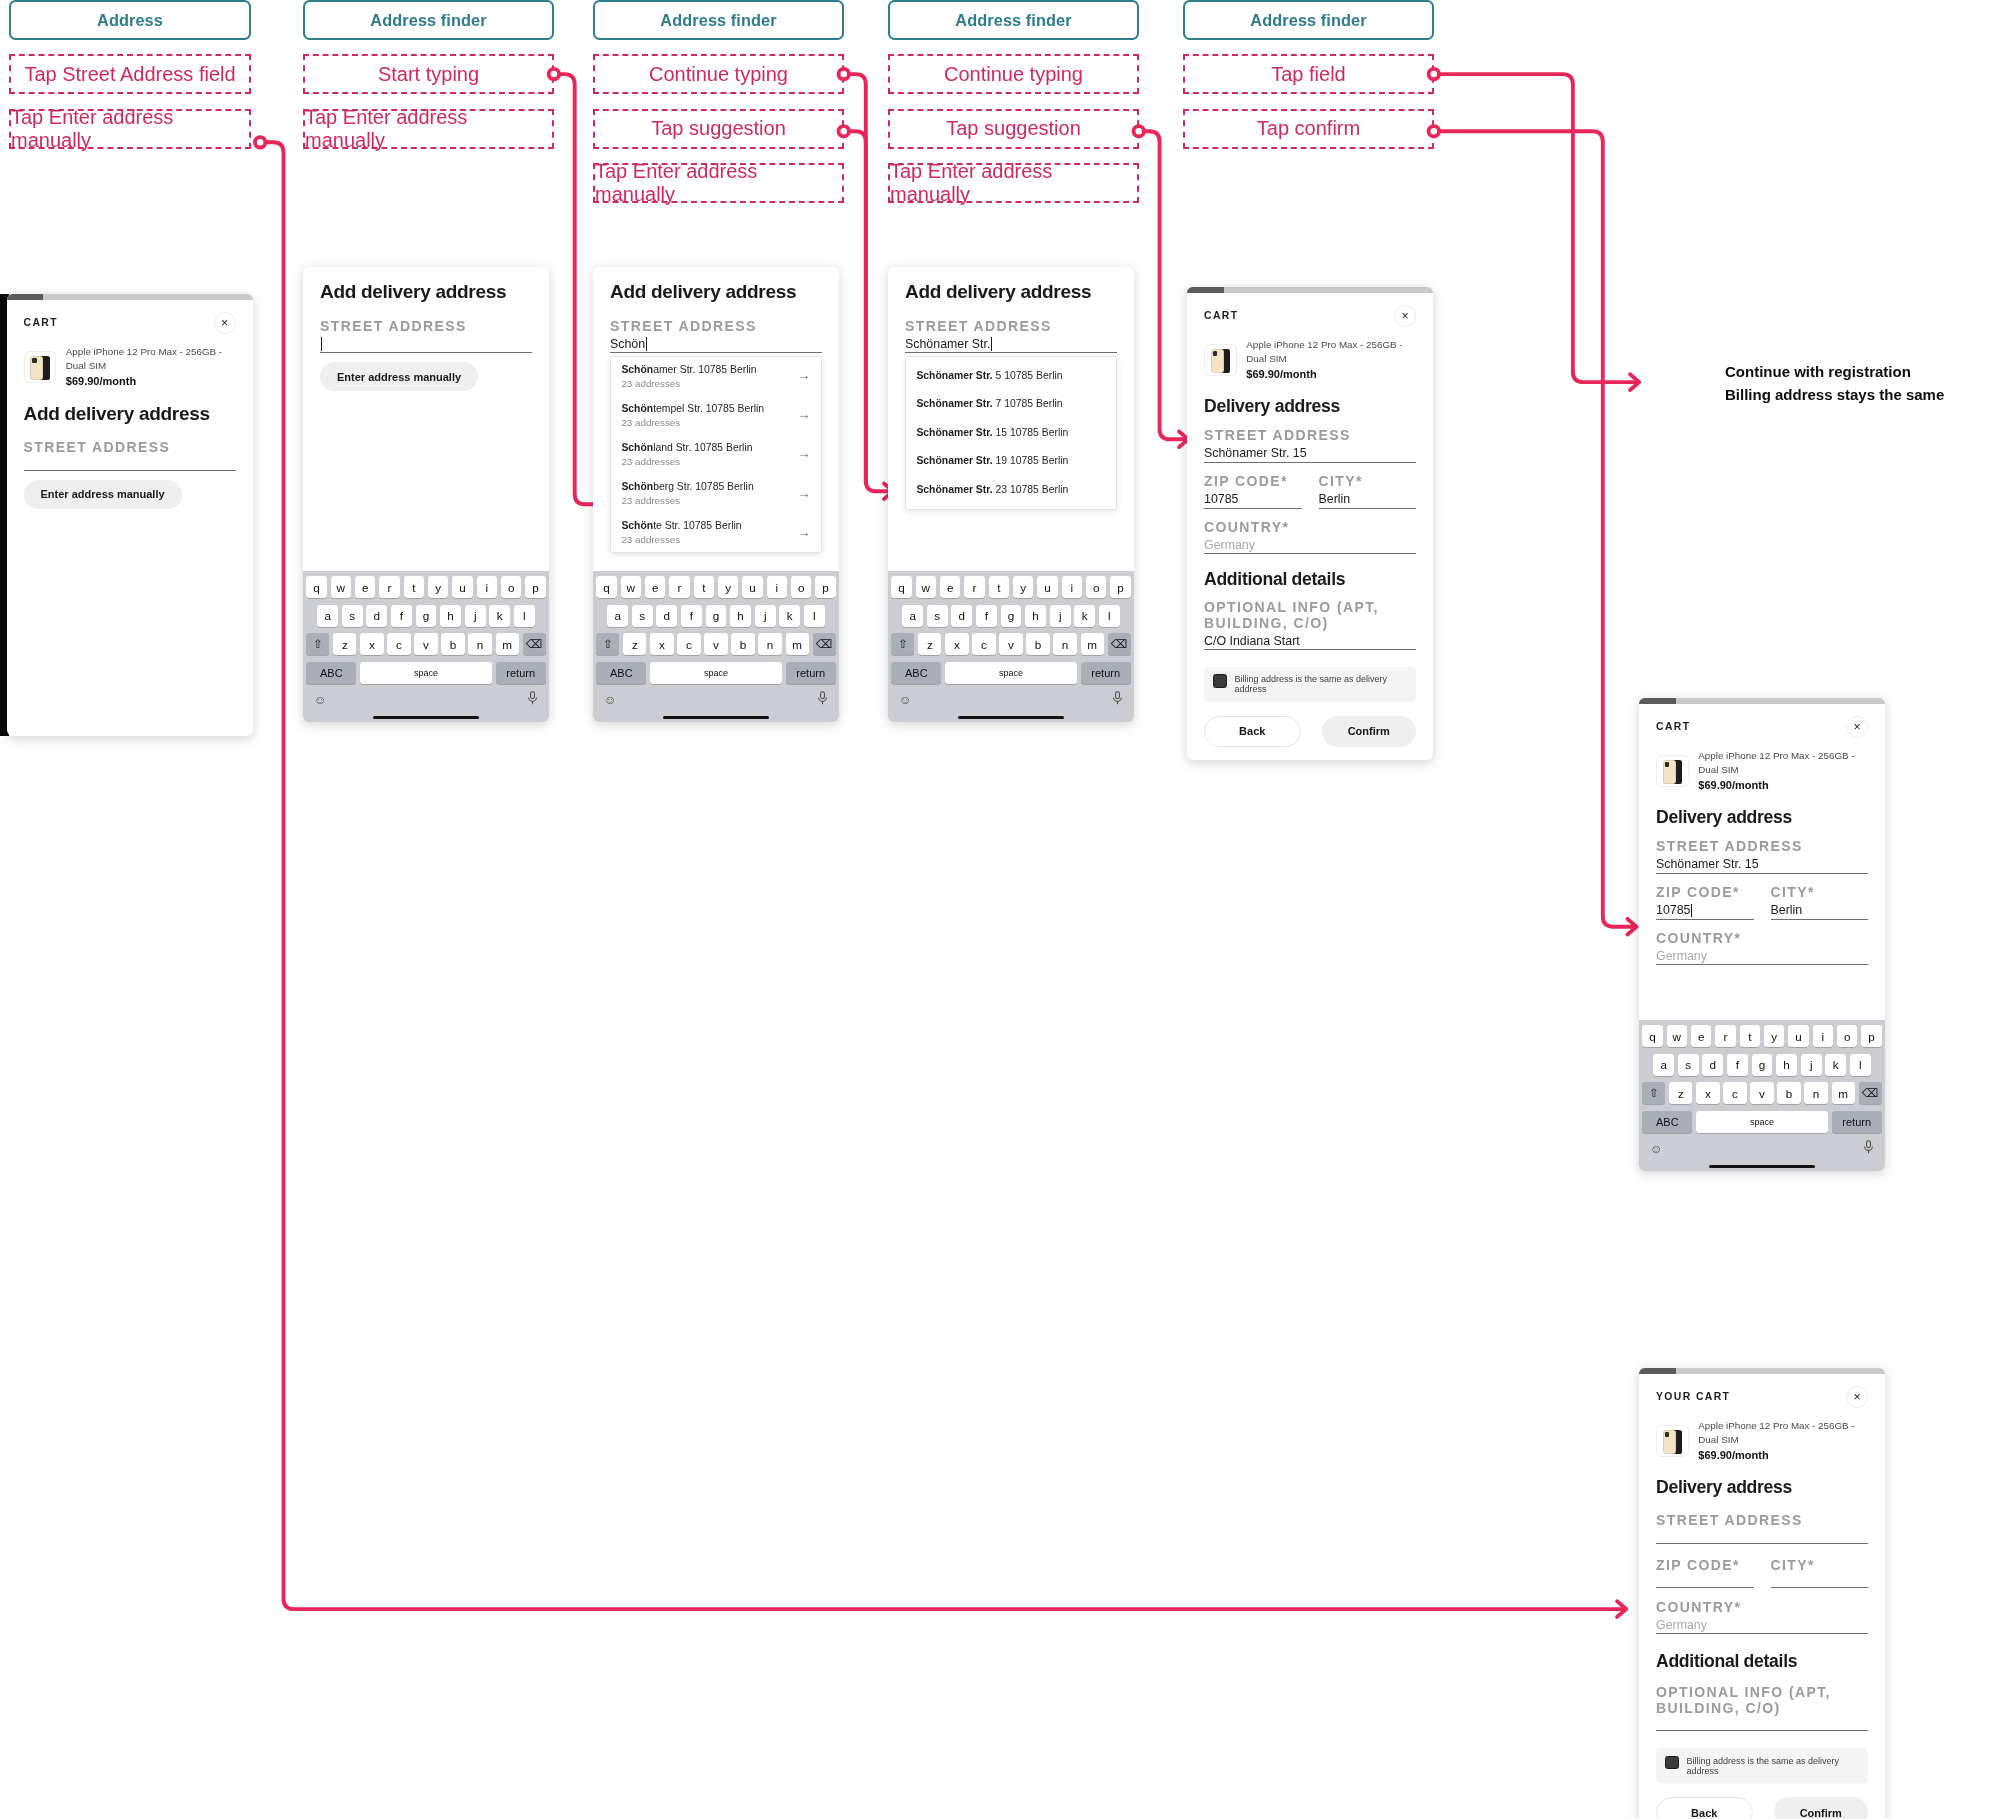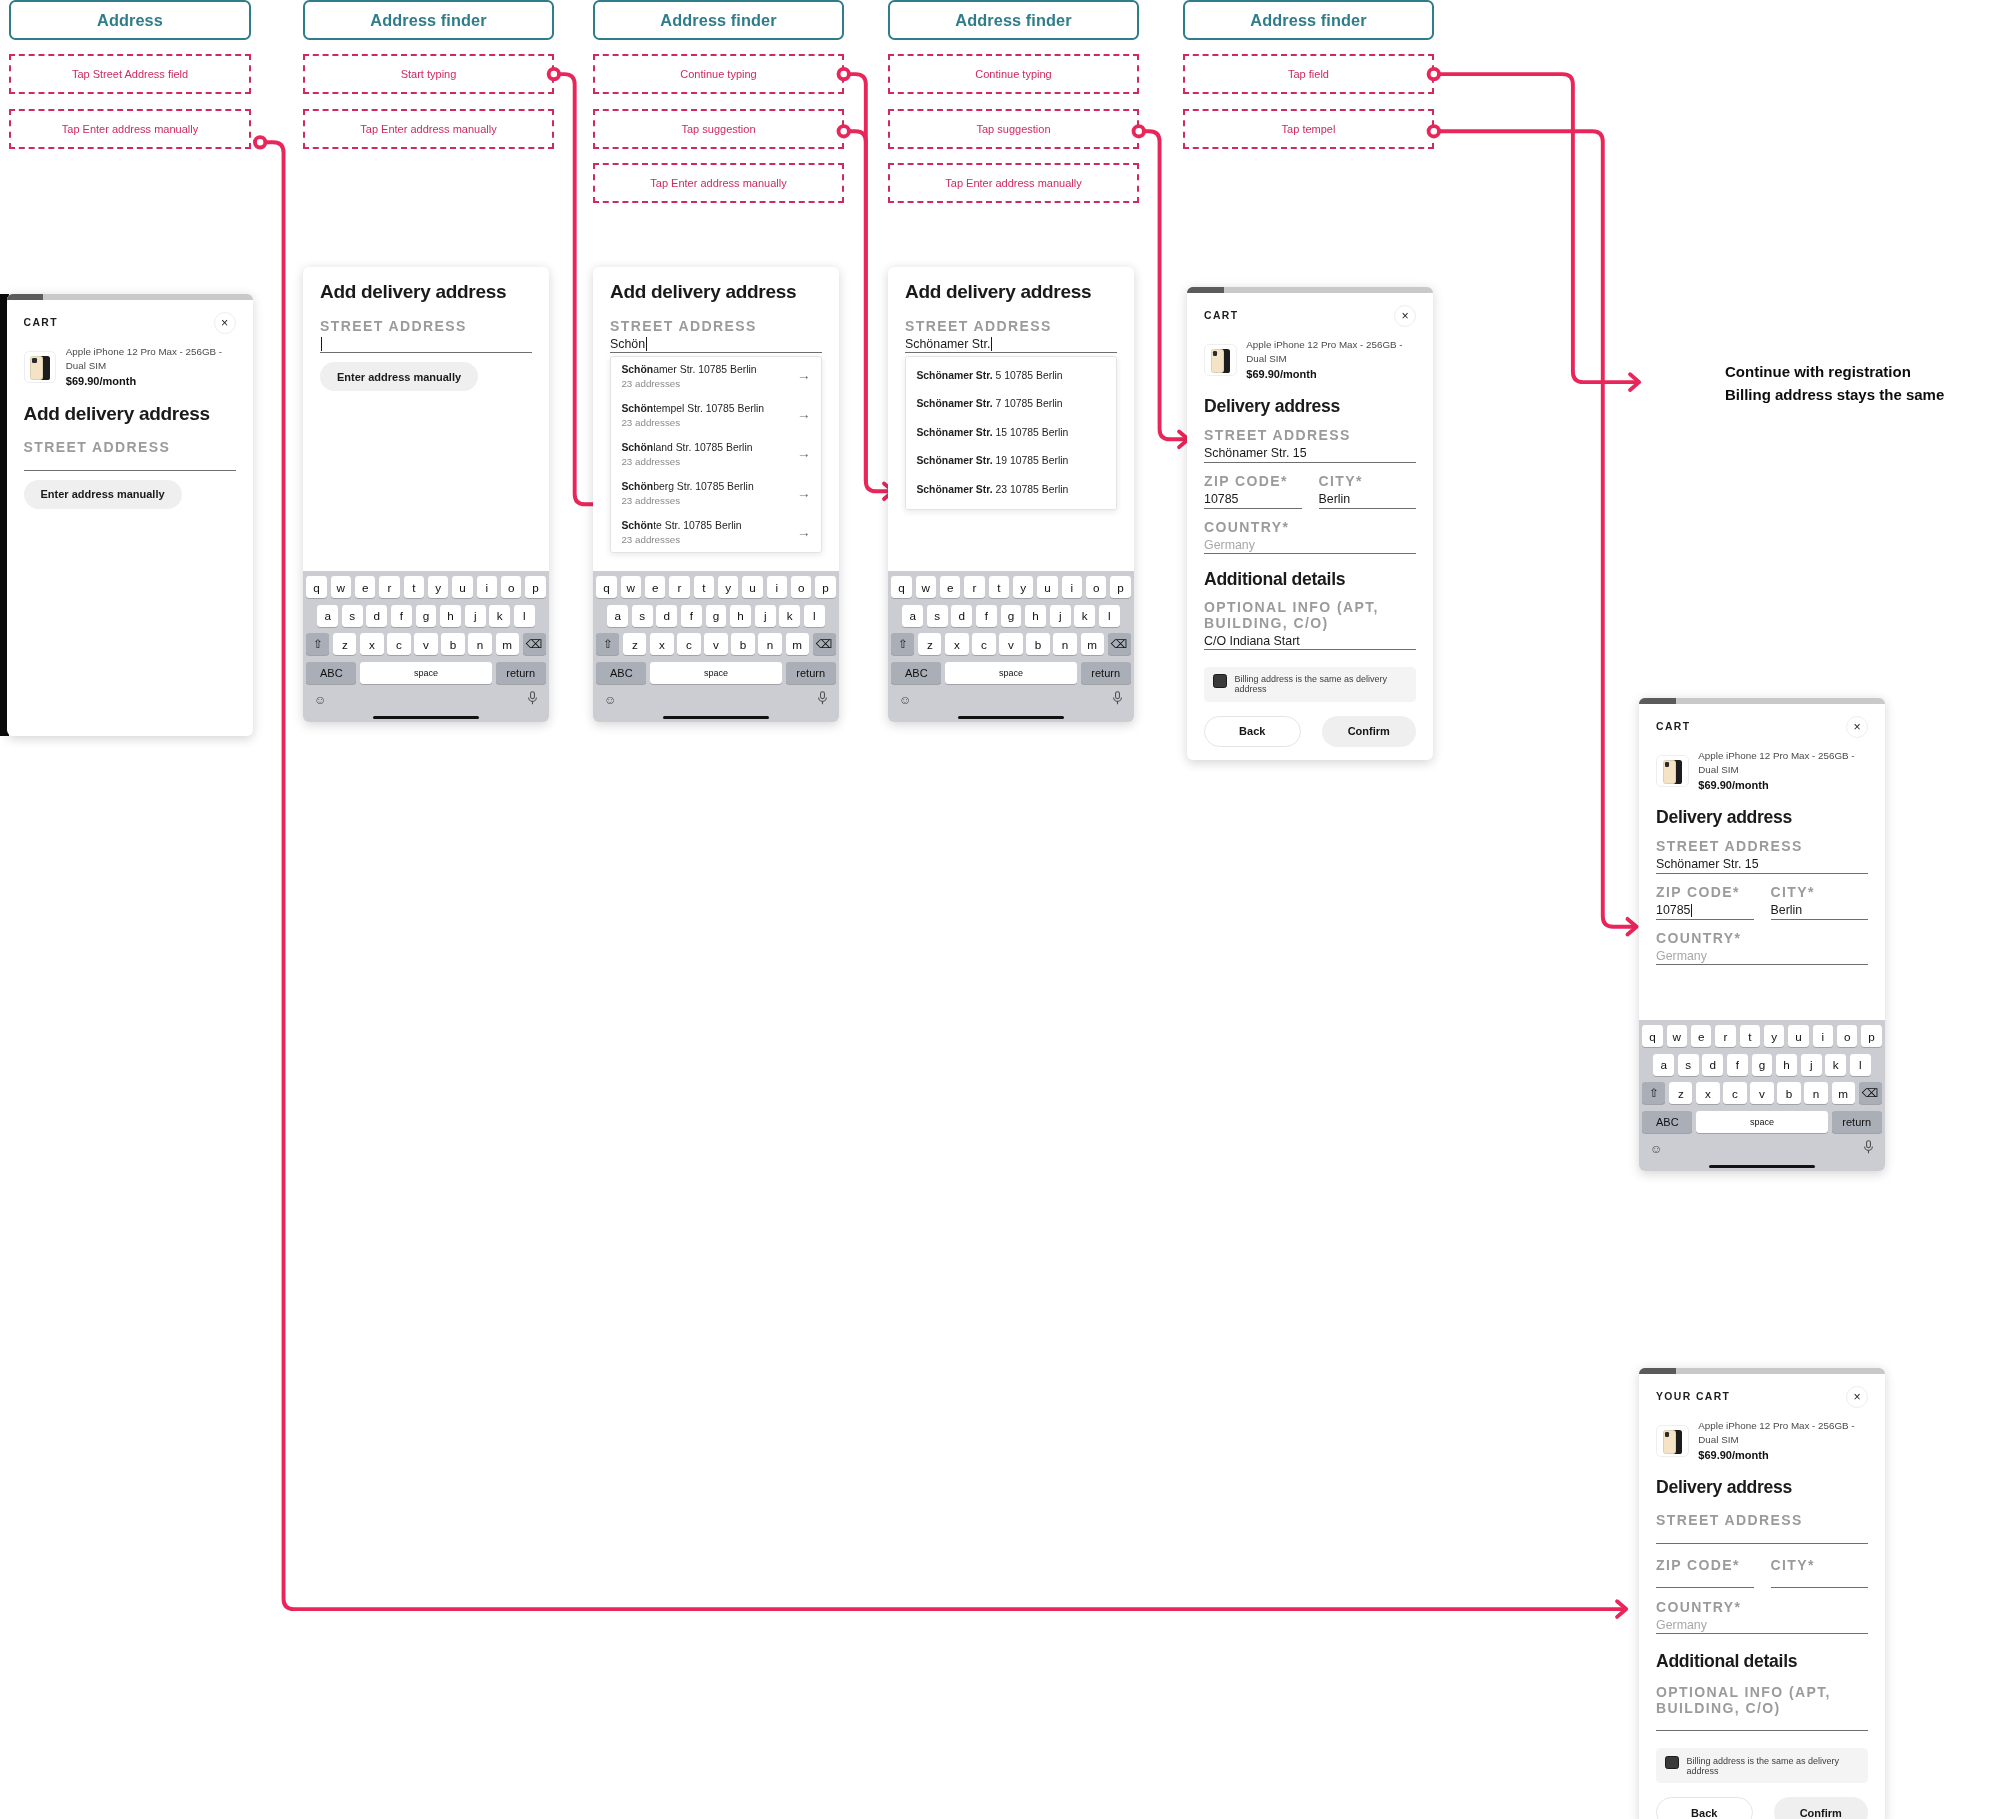--- a/index.html
+++ b/index.html
@@ -11,21 +11,21 @@
   
   .flowcol { position:absolute; }
   .hdrbox {
     border:2px solid #2f7d8a; border-radius:6.5px; background:#fff;
     height:40px; display:flex; align-items:center; justify-content:center;
     color:#2f7d8a; font-weight:bold; font-size:16.3px; letter-spacing:0.1px;
   }
   .actbox {
     border:2px dashed #cf2a5e; background:#fff;
     height:40px; display:flex; align-items:center; justify-content:center;
-    color:#cf2a5e; font-size:11px; margin-top:14.3px;
+    color:#cf2a5e; font-size:20px; margin-top:14.3px;
   }
 
   
   #wires { position:absolute; left:0; top:0; width:2015px; height:1819px; pointer-events:none; }
 
   
   .phone {
     position:absolute; background:#fff; border-radius:5.9px;
     box-shadow:0 2.6px 10.4px rgba(0,0,0,.17);
     overflow:hidden;
@@ -143,21 +143,21 @@
   <div class="flowcol" style="left:888px; top:0px; width:251px;">
     <div class="hdrbox">Address finder</div>
     <div class="actbox">Continue typing</div>
     <div class="actbox">Tap suggestion</div>
     <div class="actbox">Tap Enter address manually</div>
   </div>
 
   <div class="flowcol" style="left:1183px; top:0px; width:251px;">
     <div class="hdrbox">Address finder</div>
     <div class="actbox">Tap field</div>
-    <div class="actbox">Tap tempel</div>
+    <div class="actbox">Tap confirm</div>
   </div>
 
   <div class="note" style="left:1725px; top:361px; width:280px;">
     <div>Continue with registration</div>
     <div>Billing address stays the same</div>
   </div>
 
   <svg id="wires" viewBox="0 0 3100 2799">
     <g fill="none" stroke="#e8265a" stroke-width="6" stroke-linecap="round" stroke-linejoin="round">
 

